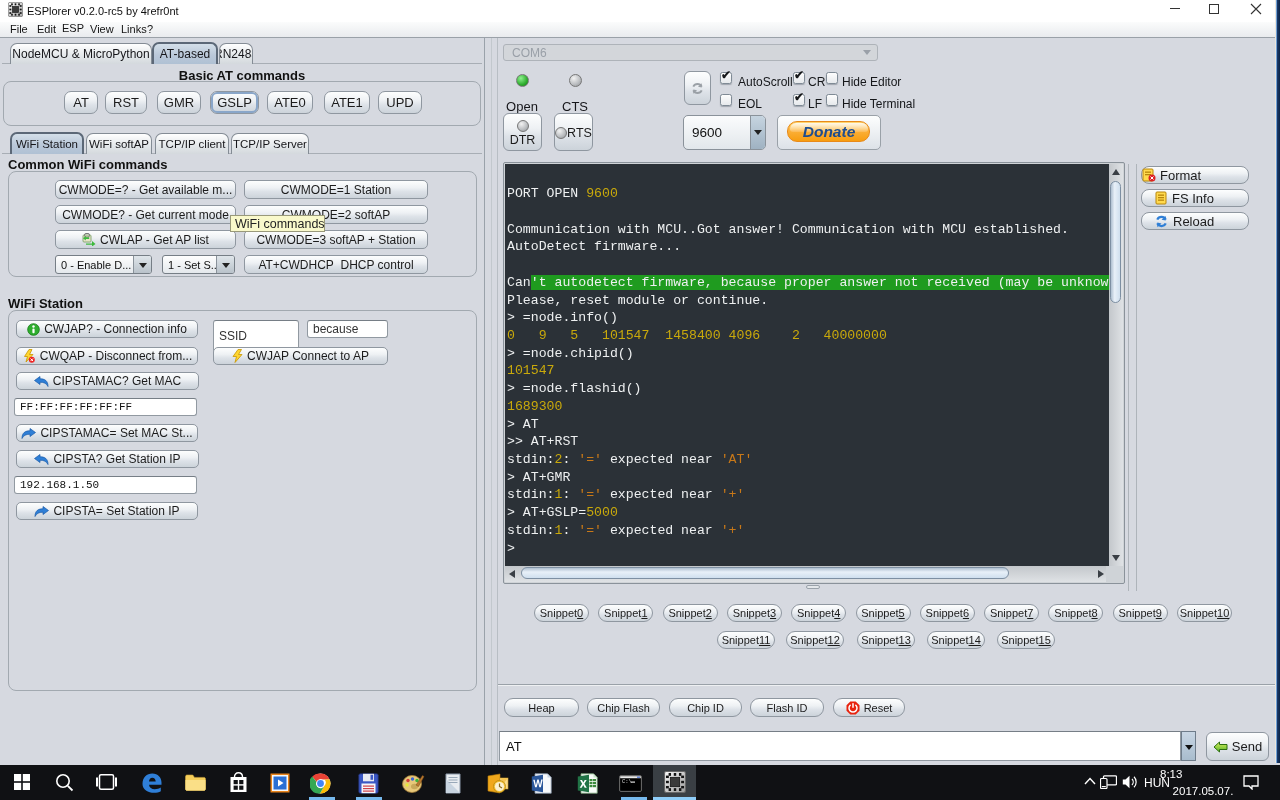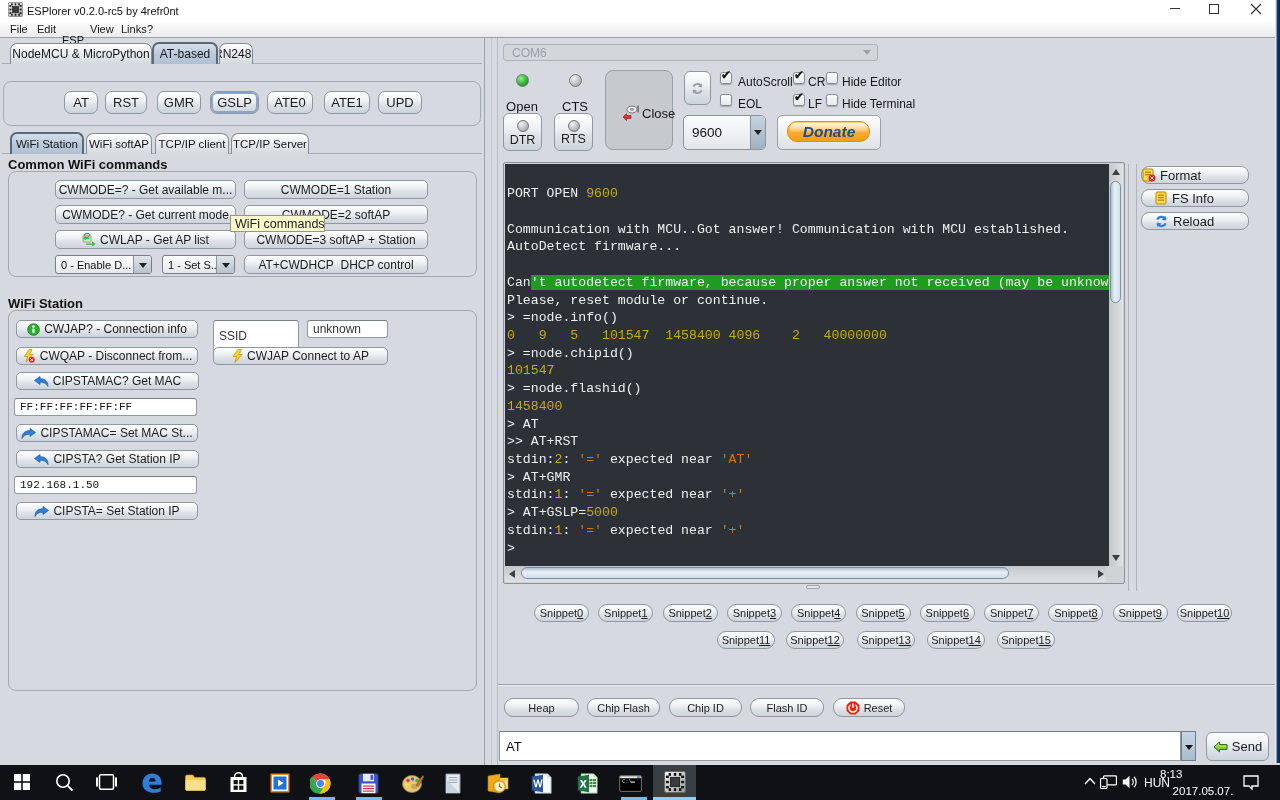--- a/index.html
+++ b/index.html
@@ -57,31 +57,32 @@
   <div class="abs" style="left:1170px;top:8px;width:10px;height:1.2px;background:#333"></div>
   <div class="abs" style="left:1209px;top:4px;width:10px;height:10px;border:1px solid #333"></div>
   <svg class="abs" style="left:1250px;top:3px" width="12" height="12" viewBox="0 0 12 12">
       <path d="M1 1 L11 11 M11 1 L1 11" stroke="#333" stroke-width="1.1"></path>
     </svg>
 </div>
 
 <div class="abs" style="left:0;top:22px;width:1280px;height:16px;background:linear-gradient(#fbfcfc,#e9ebee);border-bottom:1px solid #9aa1a8">
   <div class="menuitem" style="left:10px;top:1px">File</div>
   <div class="menuitem" style="left:37px;top:1px">Edit</div>
-  <div class="menuitem" style="left:62px;top:12px">ESP</div>
+  <div class="menuitem" style="left:62px;top:0">ESP</div>
   <div class="menuitem" style="left:90px;top:1px">View</div>
   <div class="menuitem" style="left:121px;top:1px">Links</div>
   <div class="menuitem" style="left:147px;top:1px">?</div>
 </div>
 
 <div id="leftpane" class="abs" style="left:0;top:38px;width:484px;height:727px">
   <div class="abs" style="left:2px;top:25px;width:480px;height:1px;background:#a8aeb5"></div>
   <div class="tab" style="left:10px;top:5px;width:142px;height:21px">NodeMCU &amp; MicroPython</div>
   <div class="tab sel" style="left:152px;top:4px;width:66px;height:22px">AT-based</div>
   <div class="tab" style="left:219px;top:5px;width:34px;height:21px">RN2483</div>
+  <div class="abs" style="left:0;top:30px;width:484px;text-align:center;font-size:13px;font-weight:700;color:#111">Basic AT commands</div>
 
   <div class="grp" style="left:3px;top:43px;width:478px;height:45px"></div>
   <div class="btn" style="left:64px;top:53px;width:34px;height:23px;font-size:13px;border-radius:7px">AT</div>
   <div class="btn" style="left:105px;top:53px;width:42px;height:23px;font-size:13px;border-radius:7px">RST</div>
   <div class="btn" style="left:157px;top:53px;width:44px;height:23px;font-size:13px;border-radius:7px">GMR</div>
   <div class="btn" style="left:210px;top:53px;width:49px;height:23px;font-size:13px;border-radius:7px;box-shadow:inset 0 0 0 2px #89a6c9">GSLP</div>
   <div class="btn" style="left:267px;top:53px;width:46px;height:23px;font-size:13px;border-radius:7px">ATE0</div>
   <div class="btn" style="left:324px;top:53px;width:46px;height:23px;font-size:13px;border-radius:7px">ATE1</div>
   <div class="btn" style="left:378px;top:53px;width:44px;height:23px;font-size:13px;border-radius:7px">UPD</div>
 
@@ -126,21 +127,21 @@
   <div class="abs" style="left:8px;top:258px;font-size:13px;font-weight:700;color:#111">WiFi Station</div>
   <div class="grp" style="left:8px;top:272px;width:469px;height:381px"></div>
   <div class="btn" style="left:16px;top:282px;width:182px;height:18px">
     <svg width="13" height="13" viewBox="0 0 14 14">
         <circle cx="7" cy="7" r="6.3" fill="#2fae2f" stroke="#117711" stroke-width="0.8"></circle>
         <circle cx="7" cy="3.8" r="1.3" fill="#fff"></circle>
         <rect x="5.8" y="6" width="2.4" height="5" rx="1" fill="#fff"></rect>
       </svg>
     CWJAP? - Connection info</div>
   <div class="tf" style="left:213px;top:282px;width:86px;height:32px;color:#333">SSID</div>
-  <div class="tf" style="left:307px;top:282px;width:81px;height:18px;color:#333">unknown</div>
+  <div class="tf" style="left:307px;top:282px;width:81px;height:18px;color:#333">because</div>
   <div class="btn" style="left:16px;top:309px;width:182px;height:18px">
     <svg width="14" height="14" viewBox="0 0 14 14">
         <path d="M7 0.5 L2.5 7.5 L5.5 7.5 L4 13 L11 5.5 L7.5 5.5 L10 0.5 Z" fill="#ffd530" stroke="#c89600" stroke-width="0.8"></path>
         <circle cx="9.8" cy="10.8" r="3" fill="#e22"></circle>
         <path d="M8.5 9.5 L11.1 12.1 M11.1 9.5 L8.5 12.1" stroke="#fff" stroke-width="1"></path>
       </svg>
     CWQAP - Disconnect from...</div>
   <div class="btn" style="left:213px;top:309px;width:175px;height:18px">
     <svg width="11" height="14" viewBox="0 0 11 14">
         <path d="M6 0.5 L1 7.5 L4.5 7.5 L3 13.5 L10 5.5 L6.5 5.5 L9.5 0.5 Z" fill="#ffd530" stroke="#c89600" stroke-width="0.8"></path>
@@ -178,29 +179,20 @@
   <div class="abs" style="left:5px;top:6px;width:375px;height:17px;background:#d3d6da;border:1px solid #aeb3b9;border-radius:3px">
     <div class="abs" style="left:8px;top:1px;font-size:12px;color:#9aa0a8">COM6</div>
     <div class="abs" style="right:6px;top:5px;width:0;height:0;border-left:4px solid transparent;border-right:4px solid transparent;border-top:5px solid #9aa0a8"></div>
   </div>
 
   <div class="led" style="left:18px;top:36px;background:radial-gradient(circle at 35% 30%,#8ef08e,#2fae2f 60%,#157a15)"></div>
   <div class="ledlbl" style="left:4px;top:61px;width:40px">Open</div>
   <div class="led" style="left:71px;top:36px;background:radial-gradient(circle at 35% 30%,#f2f2f2,#b9bcbf 60%,#8f9295)"></div>
   <div class="ledlbl" style="left:57px;top:61px;width:40px">CTS</div>
 
-  <div class="abs" style="left:107px;top:32px;width:68px;height:80px;border:1px solid #989fa5;border-radius:8px;background:#c6c9cd">
-    <svg class="abs" style="left:17px;top:33px" width="18" height="18" viewBox="0 0 18 18">
-      <ellipse cx="9" cy="5.5" rx="5" ry="3.5" fill="#e8eaec" stroke="#777" stroke-width="1"></ellipse>
-      <ellipse cx="9" cy="5.5" rx="2.2" ry="1.4" fill="#9aa2aa"></ellipse>
-      <rect x="14.5" y="1.5" width="1.2" height="7" fill="#555"></rect>
-      <path d="M8 11.5 L3.5 11.5 L3.5 9.5 L0 13 L3.5 16.5 L3.5 14.5 L8 14.5 Z" fill="#e03030" stroke="#8a1010" stroke-width="0.6"></path>
-    </svg>
-    <div class="abs" style="left:36px;top:35px;font-size:13px;color:#16161a">Close</div>
-  </div>
 
   <div class="btn" style="left:186px;top:33px;width:27px;height:34px;border-radius:6px">
     <svg width="15" height="15" viewBox="0 0 16 16">
         <path d="M3.5 6 A5 5 0 0 1 12.5 6" fill="none" stroke="#9aa0a6" stroke-width="2"></path>
         <path d="M12.5 10 A5 5 0 0 1 3.5 10" fill="none" stroke="#9aa0a6" stroke-width="2"></path>
         <path d="M12.5 2.5 L12.5 7 L8.5 6.2 Z" fill="#9aa0a6"></path>
         <path d="M3.5 13.5 L3.5 9 L7.5 9.8 Z" fill="#9aa0a6"></path>
       </svg>
   </div>
 
@@ -232,40 +224,40 @@
     <div class="abs" style="left:9px;top:5px;width:83px;height:21px;border-radius:10px;background:linear-gradient(#ffd671,#fbaf37 48%,#f79d10);border:1.5px solid #e88a1a">
       <div class="abs" style="left:2px;top:1px;width:78px;height:9px;border-radius:8px 8px 4px 4px;background:linear-gradient(rgba(255,255,255,.85),rgba(255,255,255,.15))"></div>
       <div class="abs" style="left:0;top:1px;width:82px;text-align:center;font-size:15.5px;font-weight:700;font-style:italic;color:#1d4d8f">Donate</div>
     </div>
   </div>
 
   <div class="btn" style="left:5px;top:75px;width:39px;height:38px;border-radius:6px;flex-direction:column;gap:1px;padding-top:2px">
     <div style="width:12px;height:12px;border-radius:50%;border:1px solid #777;background:radial-gradient(circle at 35% 30%,#f2f2f2,#b9bcbf 60%,#8f9295)"></div>
     <div style="font-size:12.5px">DTR</div>
   </div>
-  <div class="btn" style="left:56px;top:75px;width:39px;height:38px;border-radius:6px;flex-direction:column;gap:0;padding-top:2px">
+  <div class="btn" style="left:56px;top:75px;width:39px;height:38px;border-radius:6px;flex-direction:row;gap:0;padding-top:2px">
     <div style="width:12px;height:12px;border-radius:50%;border:1px solid #777;background:radial-gradient(circle at 35% 30%,#f2f2f2,#b9bcbf 60%,#8f9295)"></div>
     <div style="font-size:12.5px">RTS</div>
   </div>
 
   <div class="abs" style="left:5px;top:124px;width:622px;height:422px;border:1px solid #8a929a;border-radius:2px;background:#cfd3d7"></div>
   <div class="abs mono" id="term" style="left:7px;top:126px;width:604px;height:402px;background:#2b3137;overflow:hidden;font-size:13.2px;line-height:17.72px;white-space:pre"><div style="padding:3.5px 0 0 2px">
 <span class="w">PORT OPEN </span><span class="y">9600</span>
 
 <span class="w">Communication with MCU..Got answer! Communication with MCU established.</span>
 <span class="w">AutoDetect firmware...</span>
 
 <span class="w">Can</span><span style="background:#1f9b1f"><span class="w">'t autodetect firmware, because proper answer not received (may be unknown firmware)</span></span>
 <span class="w">Please, reset module or continue.</span>
 <span class="w">&gt; =node.info()</span>
 <span class="y">0   9   5   101547  1458400 4096    2   40000000</span>
 <span class="w">&gt; =node.chipid()</span>
 <span class="y">101547</span>
 <span class="w">&gt; =node.flashid()</span>
-<span class="y">1458400</span>
+<span class="y">1689300</span>
 <span class="w">&gt; AT</span>
 <span class="w">&gt;&gt; AT+RST</span>
 <span class="w">stdin:</span><span class="y">2</span><span class="w">: </span><span class="o">'='</span><span class="w"> expected near </span><span class="o">'AT'</span>
 <span class="w">&gt; AT+GMR</span>
 <span class="w">stdin:</span><span class="y">1</span><span class="w">: </span><span class="o">'='</span><span class="w"> expected near </span><span class="o">'+'</span>
 <span class="w">&gt; AT+GSLP=</span><span class="y">5000</span>
 <span class="w">stdin:</span><span class="y">1</span><span class="w">: </span><span class="o">'='</span><span class="w"> expected near </span><span class="o">'+'</span>
 <span class="w">&gt;</span></div></div>
 
   <div class="abs" style="left:611px;top:126px;width:14px;height:402px;background:linear-gradient(90deg,#c3c7cb,#dfe2e5)">

